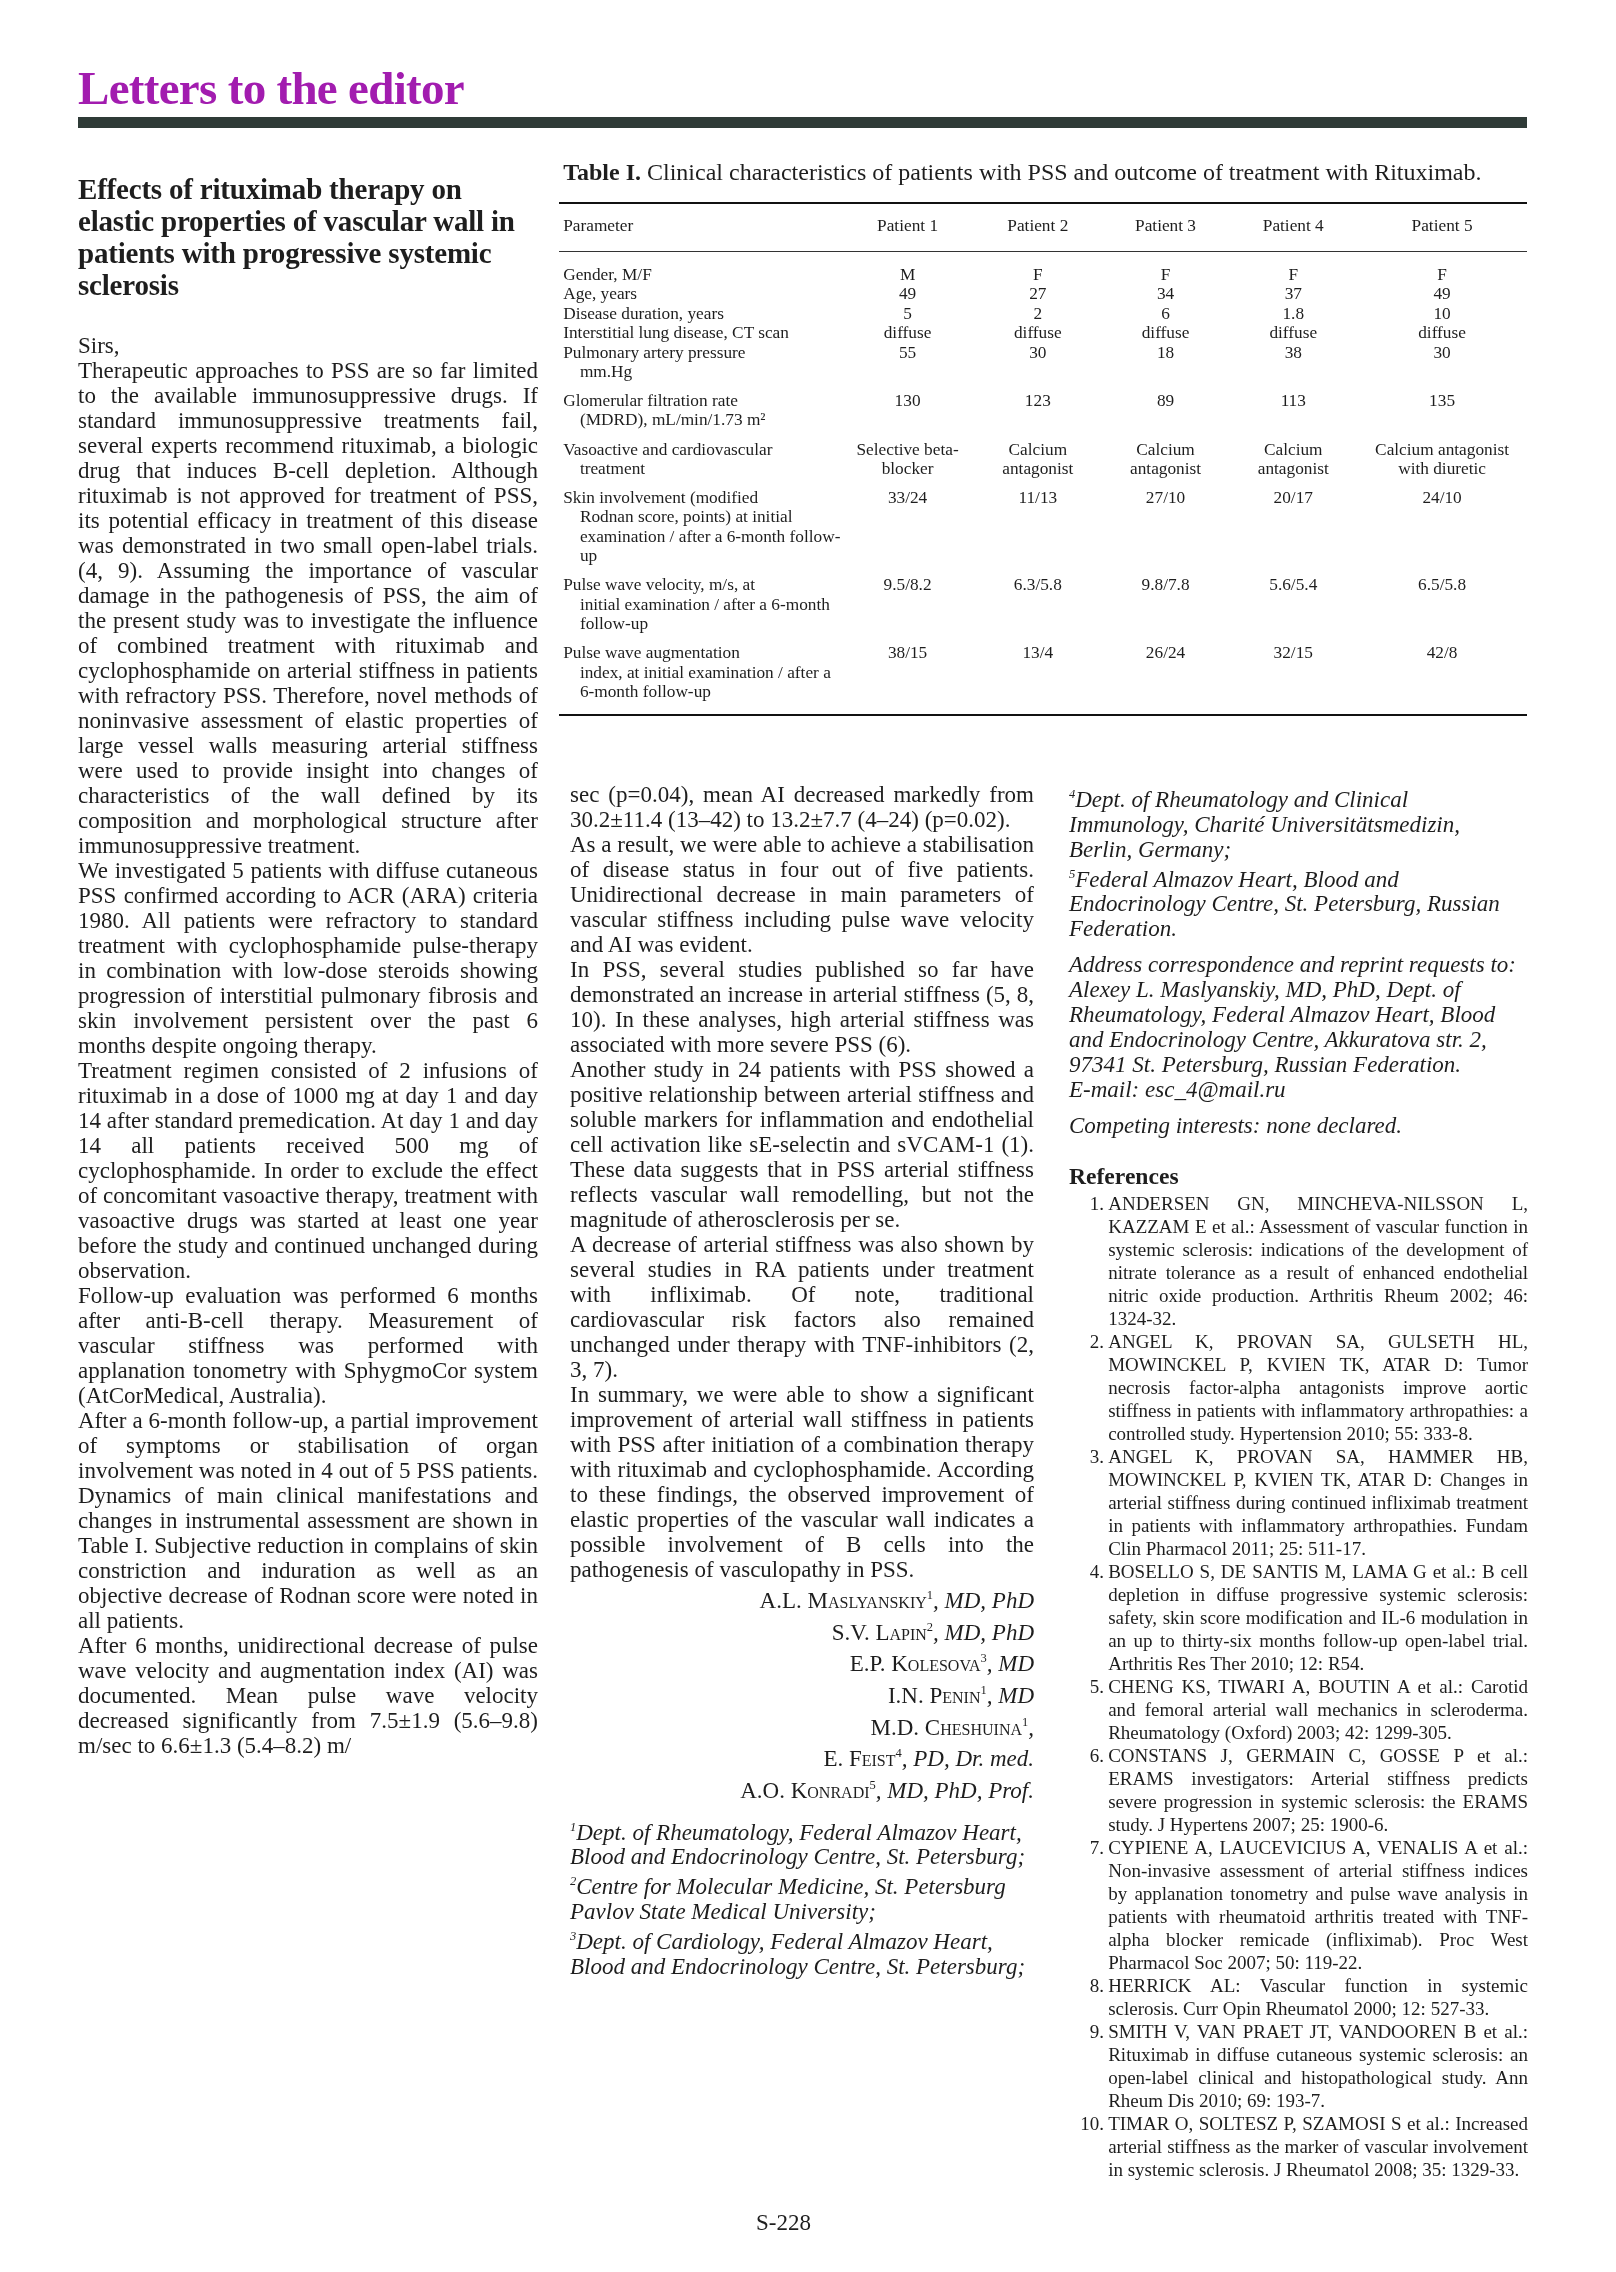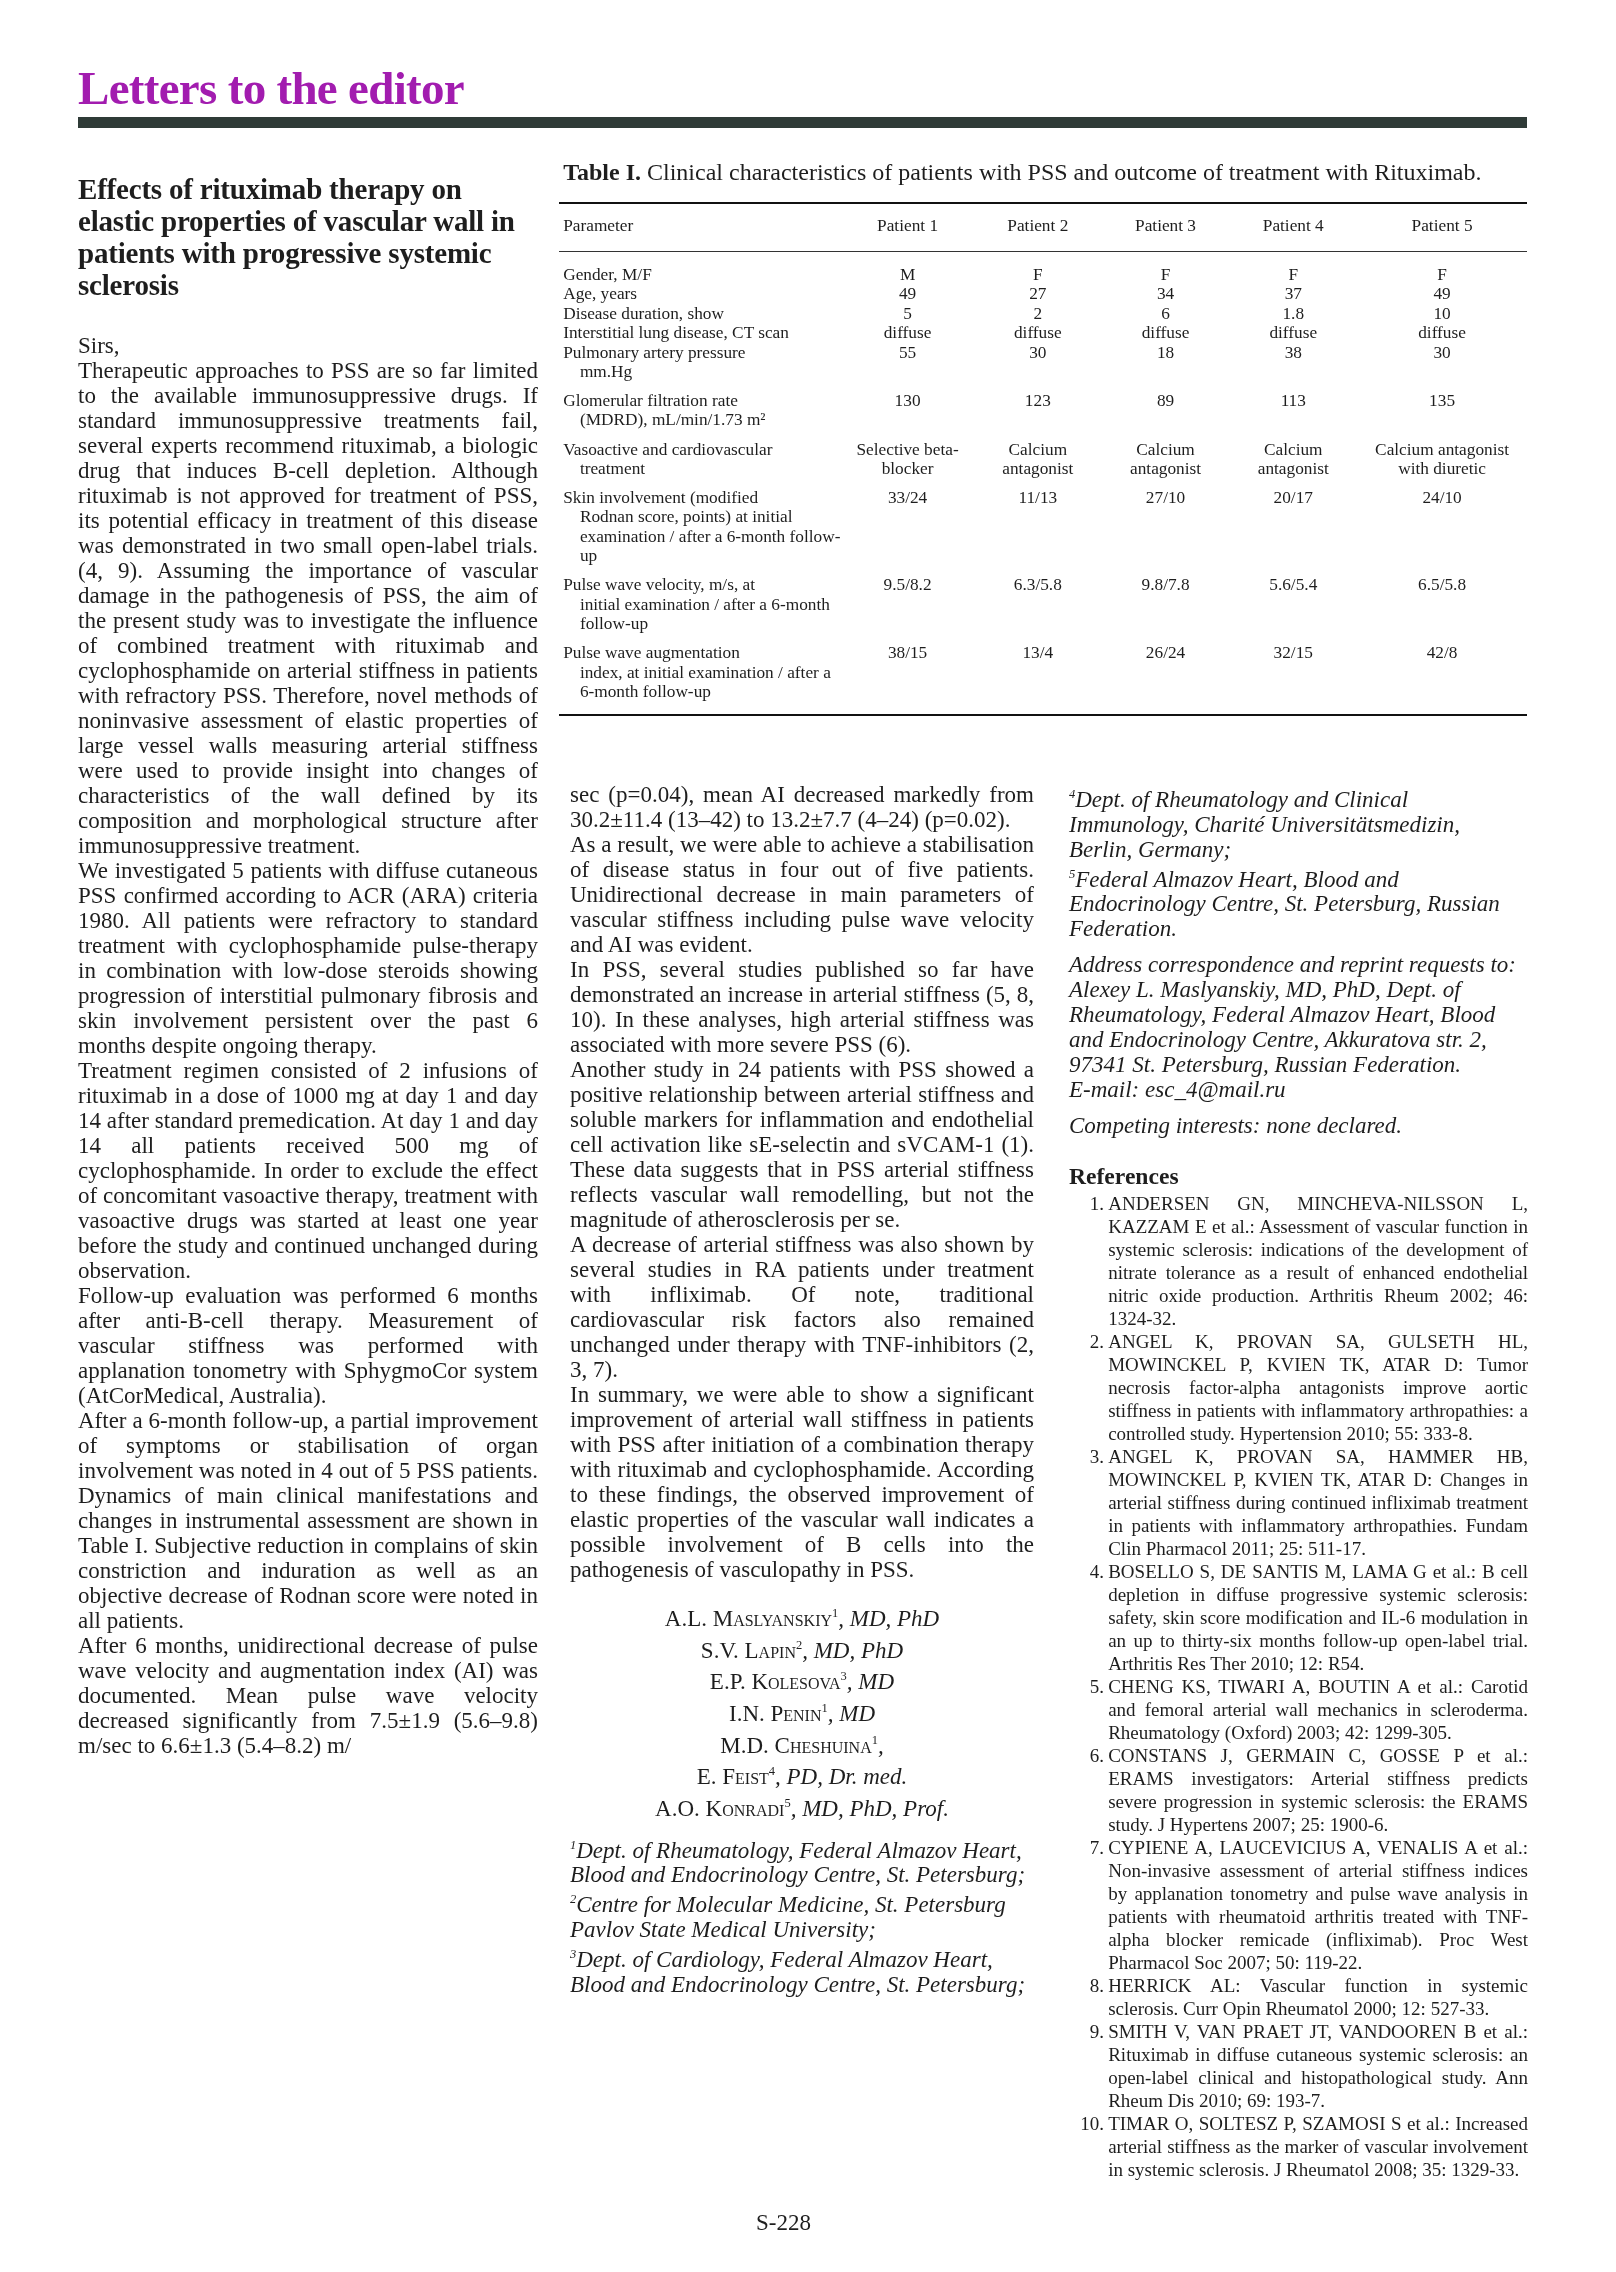--- a/index.html
+++ b/index.html
@@ -21,21 +21,21 @@
   thead tr { border-top:2.8px solid #111; border-bottom:1.4px solid #333; }
   thead th { font-weight:normal; padding:12.5px 0 15.3px 0; text-align:center; }
   thead th:first-child { text-align:left; padding-left:4.2px; }
   tbody tr.last { border-bottom:2.8px solid #111; }
   td { vertical-align:top; text-align:center; padding:0; }
   td.param { text-align:left; padding-left:4.2px; width:278px; }
   td.param .cont { padding-left:16.7px; display:block; }
   tbody tr.first td { padding-top:13px; }
   tbody tr.last td { padding-bottom:12.5px; }
   tbody tr.gap td { padding-top:9.7px; }
-  .authors { margin-top:18px; text-align:center; line-height:26px; }
+  .authors { text-align:right; line-height:26px; }
   .authors .sc { font-variant:small-caps; }
   .affil { font-style:italic; text-align:left; margin-top:11px; line-height:25px; }
   .affil sup, .authors sup { font-size:12.5px; }
   .refs-title { font-weight:bold; font-size:23.6px; margin:26px 0 2.8px 0; }
   .refs { font-size:19px; line-height:23px; margin:0; padding:0; list-style:none; }
   .refs li { display:flex; text-align:justify; }
   .refs .num { width:35px; flex:none; text-align:right; padding-right:4.2px; }
   .refs .txt { flex:1; }
   .page-number { position:absolute; left:756px; top:2210px; font-size:23px; }
   .italic { font-style:italic; }
@@ -81,21 +81,21 @@
         </tr>
         <tr>
           <td class="param"><span>Age, years</span></td>
           <td>49</td>
           <td>27</td>
           <td>34</td>
           <td>37</td>
           <td>49</td>
         </tr>
         <tr>
-          <td class="param"><span>Disease duration, show</span></td>
+          <td class="param"><span>Disease duration, years</span></td>
           <td>5</td>
           <td>2</td>
           <td>6</td>
           <td>1.8</td>
           <td>10</td>
         </tr>
         <tr>
           <td class="param"><span>Interstitial lung disease, CT scan</span></td>
           <td>diffuse</td>
           <td>diffuse</td>

